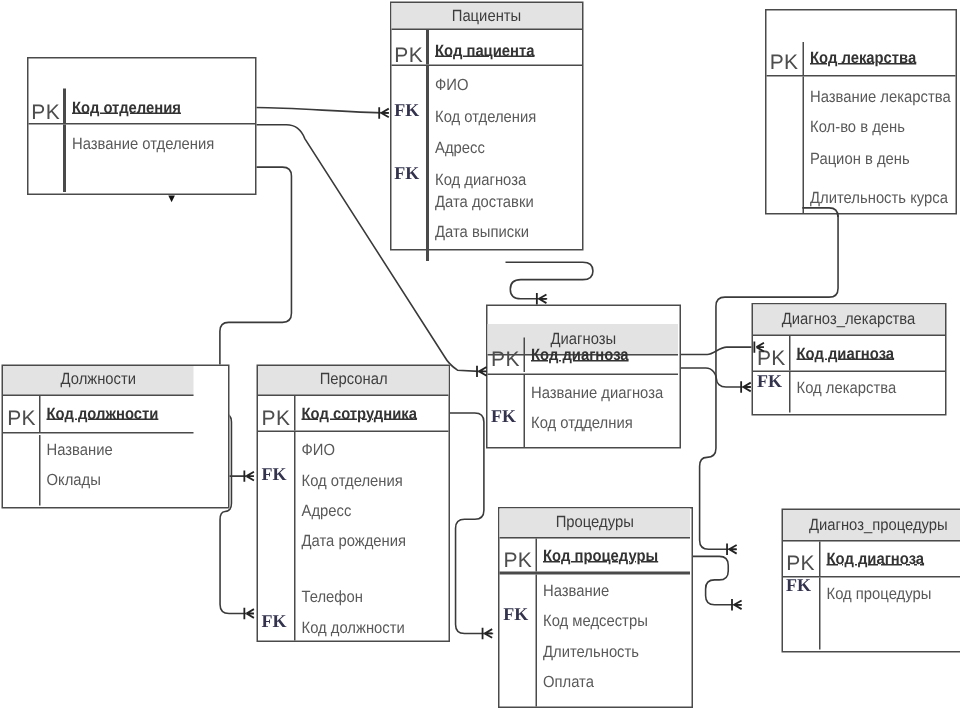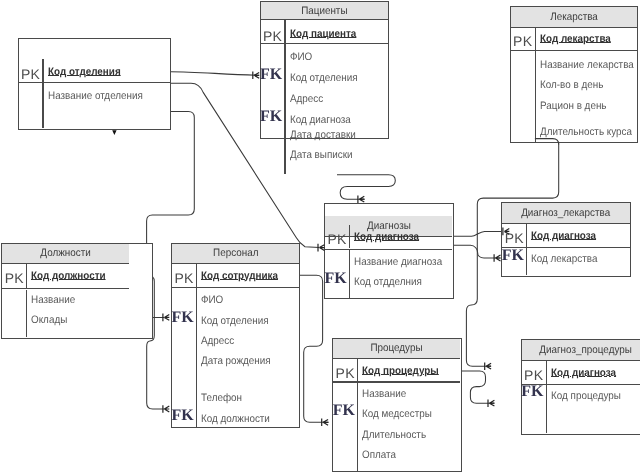--- a/index.html
+++ b/index.html
@@ -7,21 +7,21 @@
   #root{position:relative;width:640px;height:473px;background:#ffffff;overflow:hidden;
         font-family:"Liberation Sans",sans-serif;-webkit-font-smoothing:antialiased;text-rendering:geometricPrecision;}
   .entity{position:absolute;box-sizing:border-box;border:1.2px solid #4a4a4a;background:#fff;}
   .ehead{position:absolute;left:0;top:0;box-sizing:border-box;background:#e3e3e3;
          border-bottom:1.2px solid #4a4a4a;color:#3d3d3d;font-size:10.8px;
          display:flex;align-items:center;justify-content:center;}
   .ehead>span{display:inline-block;transform:scaleX(0.915);}
   .divider{position:absolute;background:#4a4a4a;}
   .keycol-line{position:absolute;width:1.15px;background:#4a4a4a;}
   .kk{position:absolute;font-size:14px;color:#4d4d4d;letter-spacing:0.2px;}
-  .kk.fk{font-family:"Liberation Serif",serif;font-weight:bold;font-size:16px;
+  .kk.fk{font-family:"Liberation Serif",serif;font-weight:bold;font-size:12px;
          color:#33334e;letter-spacing:0;}
   .fname{position:absolute;font-size:10.8px;color:#595959;white-space:nowrap;
          transform:scaleX(0.915);transform-origin:left top;}
   .fname.pk{font-weight:bold;color:#333;text-decoration:underline;text-underline-offset:-0.2px;text-decoration-thickness:1.4px;}
   svg#links,svg#arrows{position:absolute;left:0;top:0;width:640px;height:473px;pointer-events:none;}
   svg#arrows{z-index:5;}
   svg#links path,svg#arrows path{fill:none;stroke:#3a3a3a;stroke-width:1.05;}
   svg#arrows path.arrow{stroke-width:1.2;stroke:#232323;}
 </style>
 </head>
@@ -54,42 +54,39 @@
       <path d="M112.2,130.3 L116.60000000000001,130.3 L114.4,134.9 Z" style="fill:#111111;stroke:none"></path>
     </svg>
 <div class="entity" style="left: 17.5px; top: 38px; width: 153.5px; height: 91.9px;">
       <div class="divider" style="left: 0px; top: 42.9px; width: 151.1px; height: 1.2px;"></div>
       <div class="keycol-line" style="left: 23.9px; top: 20.3px; height: 22.6px;"></div>
       <div class="keycol-line" style="left: 23.9px; top: 44.1px; height: 45.4px;"></div>
       <span class="kk" style="left: 0px; top: 27.2px; width: 23.9px; text-align: center;">PK</span>
       <span class="fname pk" style="left: 29.1px; top: 27.2px;">Код отделения</span>
       <span class="fname" style="left: 29.1px; top: 51.4px;">Название отделения</span>
     </div>
-    <div class="entity" style="left: 259.5px; top: 1.4px; width: 129.5px; height: 138px;">
+    <div class="entity" style="left: 259.5px; top: 1.4px; width: 129.5px; height: 166px;">
       <div class="ehead" style="width: 127.1px; height: 18.1px;">
         <span>Пациенты</span>
       </div>
       <div class="divider" style="left: 0px; top: 40.7px; width: 127.1px; height: 1.2px;"></div>
       <div class="keycol-line" style="left: 23.9px; top: 18.1px; height: 22.6px;"></div>
       <div class="keycol-line" style="left: 23.9px; top: 41.9px; height: 129.6px;"></div>
       <span class="kk" style="left: 0px; top: 25.6px; width: 23.9px; text-align: center;">PK</span>
       <span class="fname pk" style="left: 29.1px; top: 25.6px;">Код пациента</span>
       <span class="fname" style="left: 29.1px; top: 48.7px;">ФИО</span>
       <span class="kk fk" style="left: -1.3px; top: 63.15px; width: 23.9px; text-align: center;">FK</span>
       <span class="fname" style="left: 29.1px; top: 69.35px;">Код отделения</span>
       <span class="fname" style="left: 29.1px; top: 91.1px;">Адресс</span>
       <span class="kk fk" style="left: -1.3px; top: 105.5px; width: 23.9px; text-align: center;">FK</span>
       <span class="fname" style="left: 29.1px; top: 111.7px;">Код диагноза</span>
       <span class="fname" style="left: 29.1px; top: 126.6px;">Дата доставки</span>
       <span class="fname" style="left: 29.1px; top: 147.1px;">Дата выписки</span>
     </div>
     <div class="entity" style="left: 509.7px; top: 5.75px; width: 128.8px; height: 137.2px;">
-      <div class="ehead" style="width: 126.4px; height: 20.85px;">
-        <span>Лекарства</span>
-      </div>
       <div class="divider" style="left: 0px; top: 42.85px; width: 126.4px; height: 1.2px;"></div>
       <div class="keycol-line" style="left: 23.9px; top: 20.85px; height: 22px;"></div>
       <div class="keycol-line" style="left: 23.9px; top: 44.05px; height: 90.75px;"></div>
       <span class="kk" style="left: 0px; top: 26px; width: 23.9px; text-align: center;">PK</span>
       <span class="fname pk" style="left: 29.1px; top: 26px;">Код лекарства</span>
       <span class="fname" style="left: 29.1px; top: 52px;">Название лекарства</span>
       <span class="fname" style="left: 29.1px; top: 72.5px;">Кол-во в день</span>
       <span class="fname" style="left: 29.1px; top: 93.25px;">Рацион в день</span>
       <span class="fname" style="left: 29.1px; top: 119.35px;">Длительность курса</span>
     </div>

